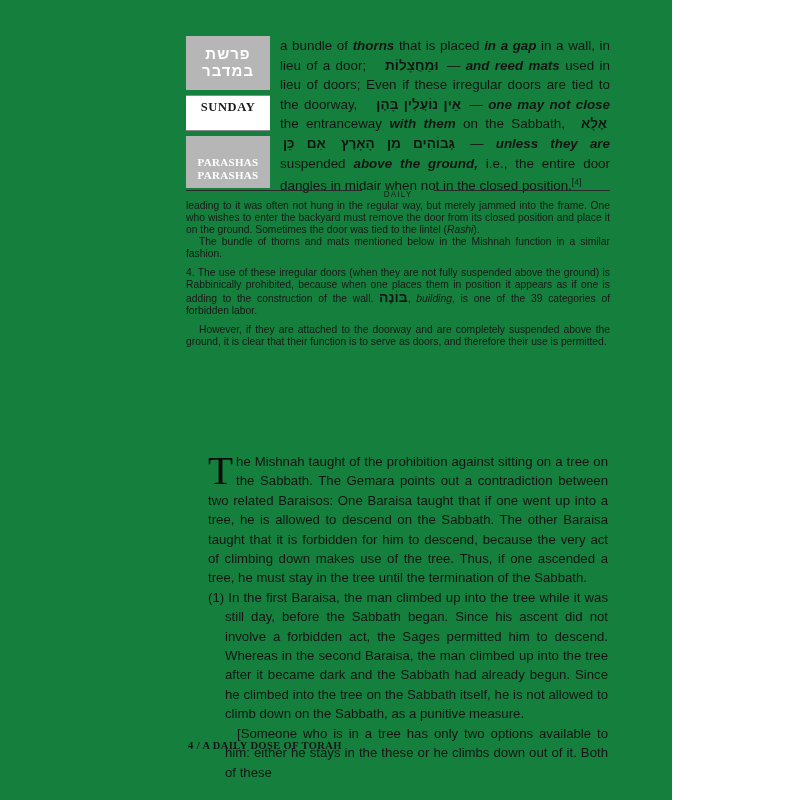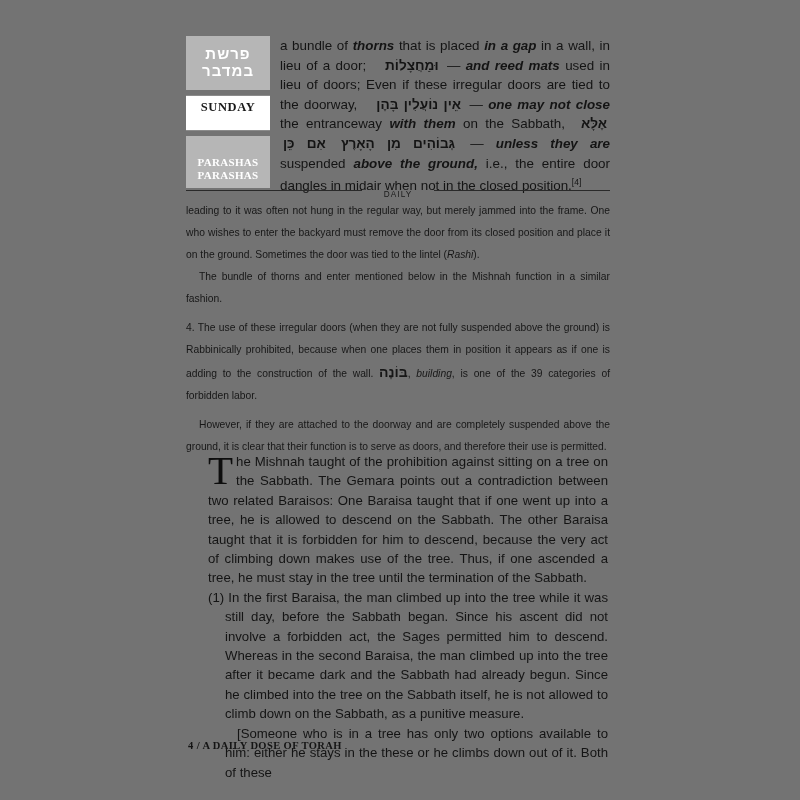--- a/index.html
+++ b/index.html
@@ -9,23 +9,23 @@
   }
   body {
     width: 800px;
     height: 800px;
     font-family: "Liberation Sans", sans-serif;
     color: #111111;
     overflow: hidden;
   }
   .page {
     position: relative;
-    width: 800px;
+    width: 672px;
     height: 800px;
-    background: #737373;
+    background: #15803d;
   }
 
   
   .top-section {
     position: absolute;
     left: 186px;
     top: 36px;
     width: 424px;
   }
   .sidebar-tabs {
@@ -117,21 +117,21 @@
     font-size: 8.2px;
     letter-spacing: 1.1px;
     color: #1a1a1a;
     position: relative;
     top: -1px;
   }
   .notes-body {
     margin-top: 4px;
     font-family: "Liberation Sans", sans-serif;
     font-size: 10.3px;
-    line-height: 22px;
+    line-height: 12px;
     text-align: justify;
     color: #171717;
   }
   .notes-body p { margin: 0; }
   .notes-body p.ind { text-indent: 13px; }
   .notes-body p.gap { margin-top: 7px; }
   .notes-body .it { font-style: italic; }
   .notes-body .heb {
     font-weight: bold;
     direction: rtl;
@@ -225,21 +225,21 @@
 
     <div class="top-text"><span>a bundle of </span><span class="bi">thorns</span><span> that is placed </span><span class="bi">in a gap</span><span> in a wall, in lieu of a door;</span><span class="spacer-wide"></span><span class="heb">וּמַחֲצָלוֹת</span><span> — </span><span class="bi">and reed mats</span><span> used in lieu of doors; Even if these irregular doors are tied to the doorway,</span><span class="spacer-wide"></span><span class="heb">אֵין נוֹעֲלִין בָּהֶן</span><span> — </span><span class="bi">one may not close</span><span> the entranceway </span><span class="bi">with them</span><span> on the Sabbath,</span><span class="spacer-wide"></span><span class="heb">אֶלָּא אִם כֵּן</span> <span class="heb">גְּבוֹהִים מִן הָאָרֶץ</span><span> — </span><span class="bi">unless they are</span><span> suspended </span><span class="bi">above the ground,</span><span> i.e., the entire door dangles in midair when not in the closed position.</span><span class="sup">[4]</span></div>
   </div>
 
   <div class="notes-wrap">
     <div class="notes-rule">
       <span class="notes-label">DAILY</span>
     </div>
     <div class="notes-body">
       <p><span>leading to it was often not hung in the regular way, but merely jammed into the frame. One who wishes to enter the backyard must remove the door from its closed position and place it on the ground. Sometimes the door was tied to the lintel (</span><span class="it">Rashi</span><span>).</span></p>
-      <p class="ind">The bundle of thorns and enter mentioned below in the Mishnah function in a similar fashion.</p>
+      <p class="ind">The bundle of thorns and mats mentioned below in the Mishnah function in a similar fashion.</p>
       <p class="gap"><span>4. The use of these irregular doors (when they are not fully suspended above the ground) is Rabbinically prohibited, because when one places them in position it appears as if one is adding to the construction of the wall. </span><span class="heb">בּוֹנֶה</span><span>, </span><span class="it">building</span><span>, is one of the 39 categories of forbidden labor.</span></p>
       <p class="ind gap">However, if they are attached to the doorway and are completely suspended above the ground, it is clear that their function is to serve as doors, and therefore their use is permitted.</p>
     </div>
   </div>
 
 
   <div class="body-wrap">
     <p><span class="dropcap">T</span><span>he Mishnah taught of the prohibition against sitting on a tree on the Sabbath. The Gemara points out a contradiction between two related Baraisos: One Baraisa taught that if one went up into a tree, he is allowed to descend on the Sabbath. The other Baraisa taught that it is forbidden for him to descend, because the very act of climbing down makes use of the tree. Thus, if one ascended a tree, he must stay in the tree until the termination of the Sabbath.</span></p>
     <p class="p-hang">(1) In the first Baraisa, the man climbed up into the tree while it was still day, before the Sabbath began. Since his ascent did not involve a forbidden act, the Sages permitted him to descend. Whereas in the second Baraisa, the man climbed up into the tree after it became dark and the Sabbath had already begun. Since he climbed into the tree on the Sabbath itself, he is not allowed to climb down on the Sabbath, as a punitive measure.</p>
     <p class="p-block first">[Someone who is in a tree has only two options available to him: either he stays in the these or he climbs down out of it. Both of these</p>

